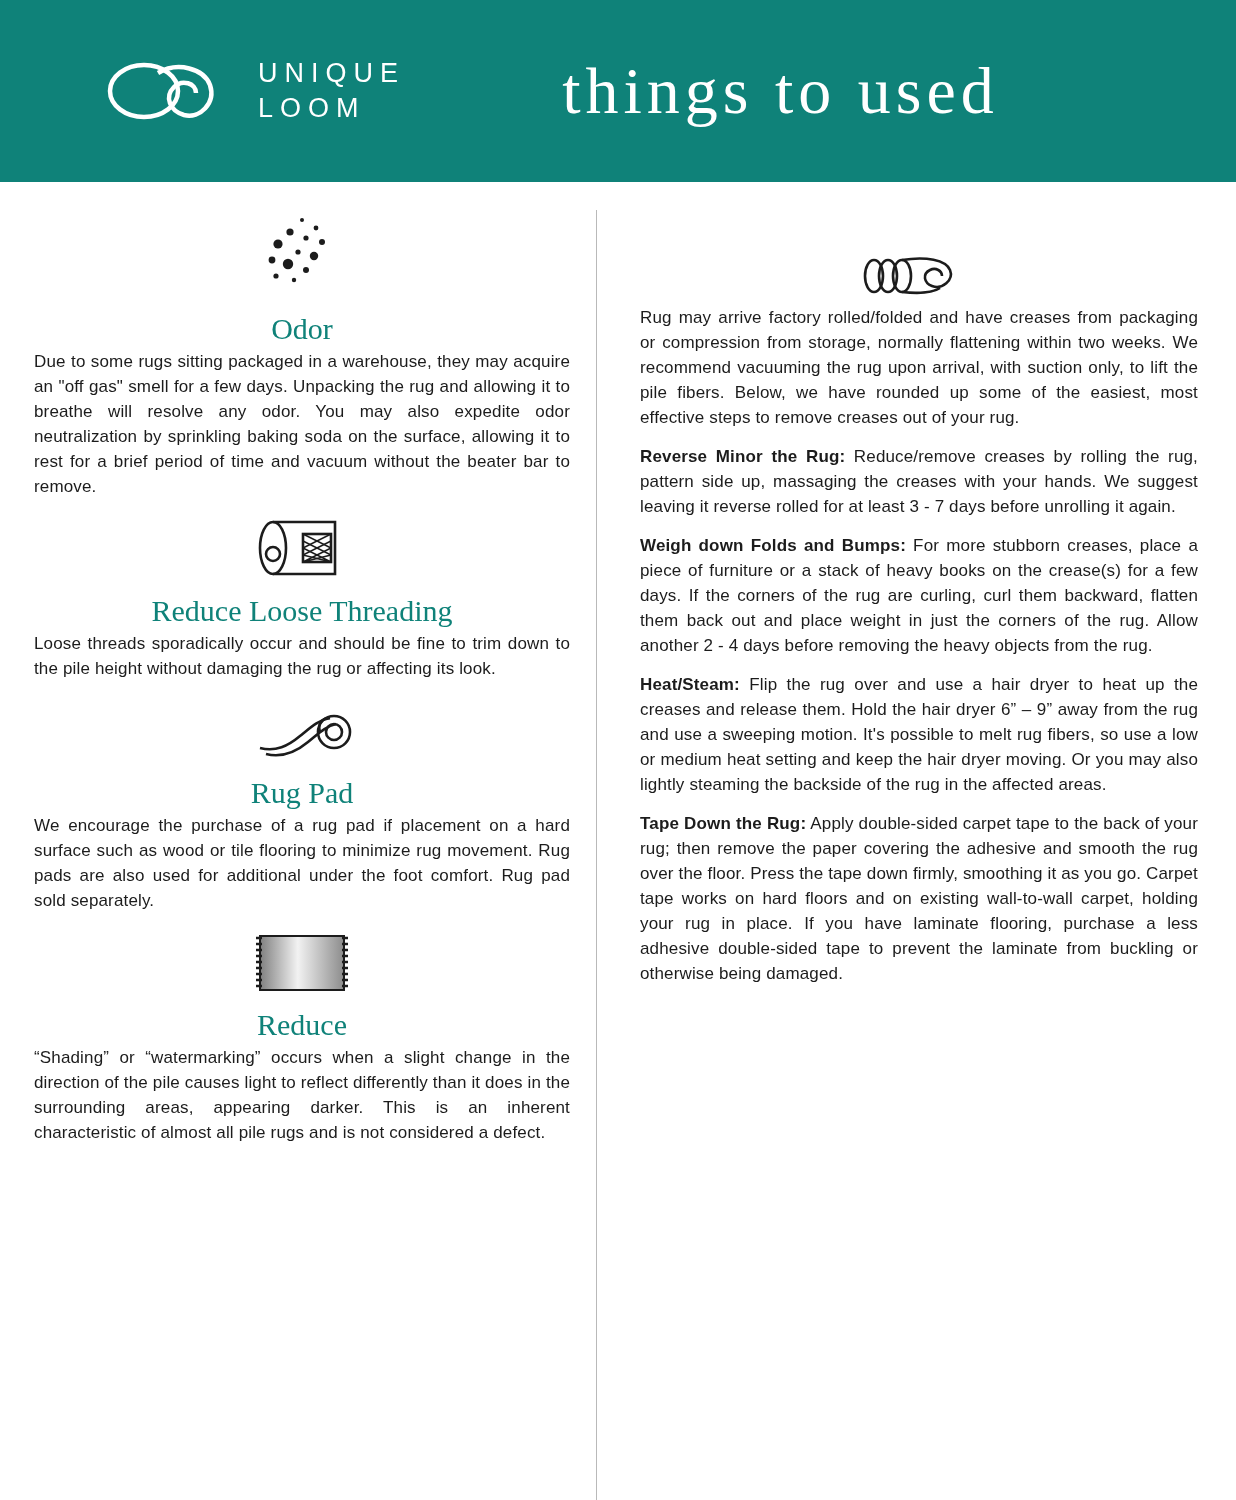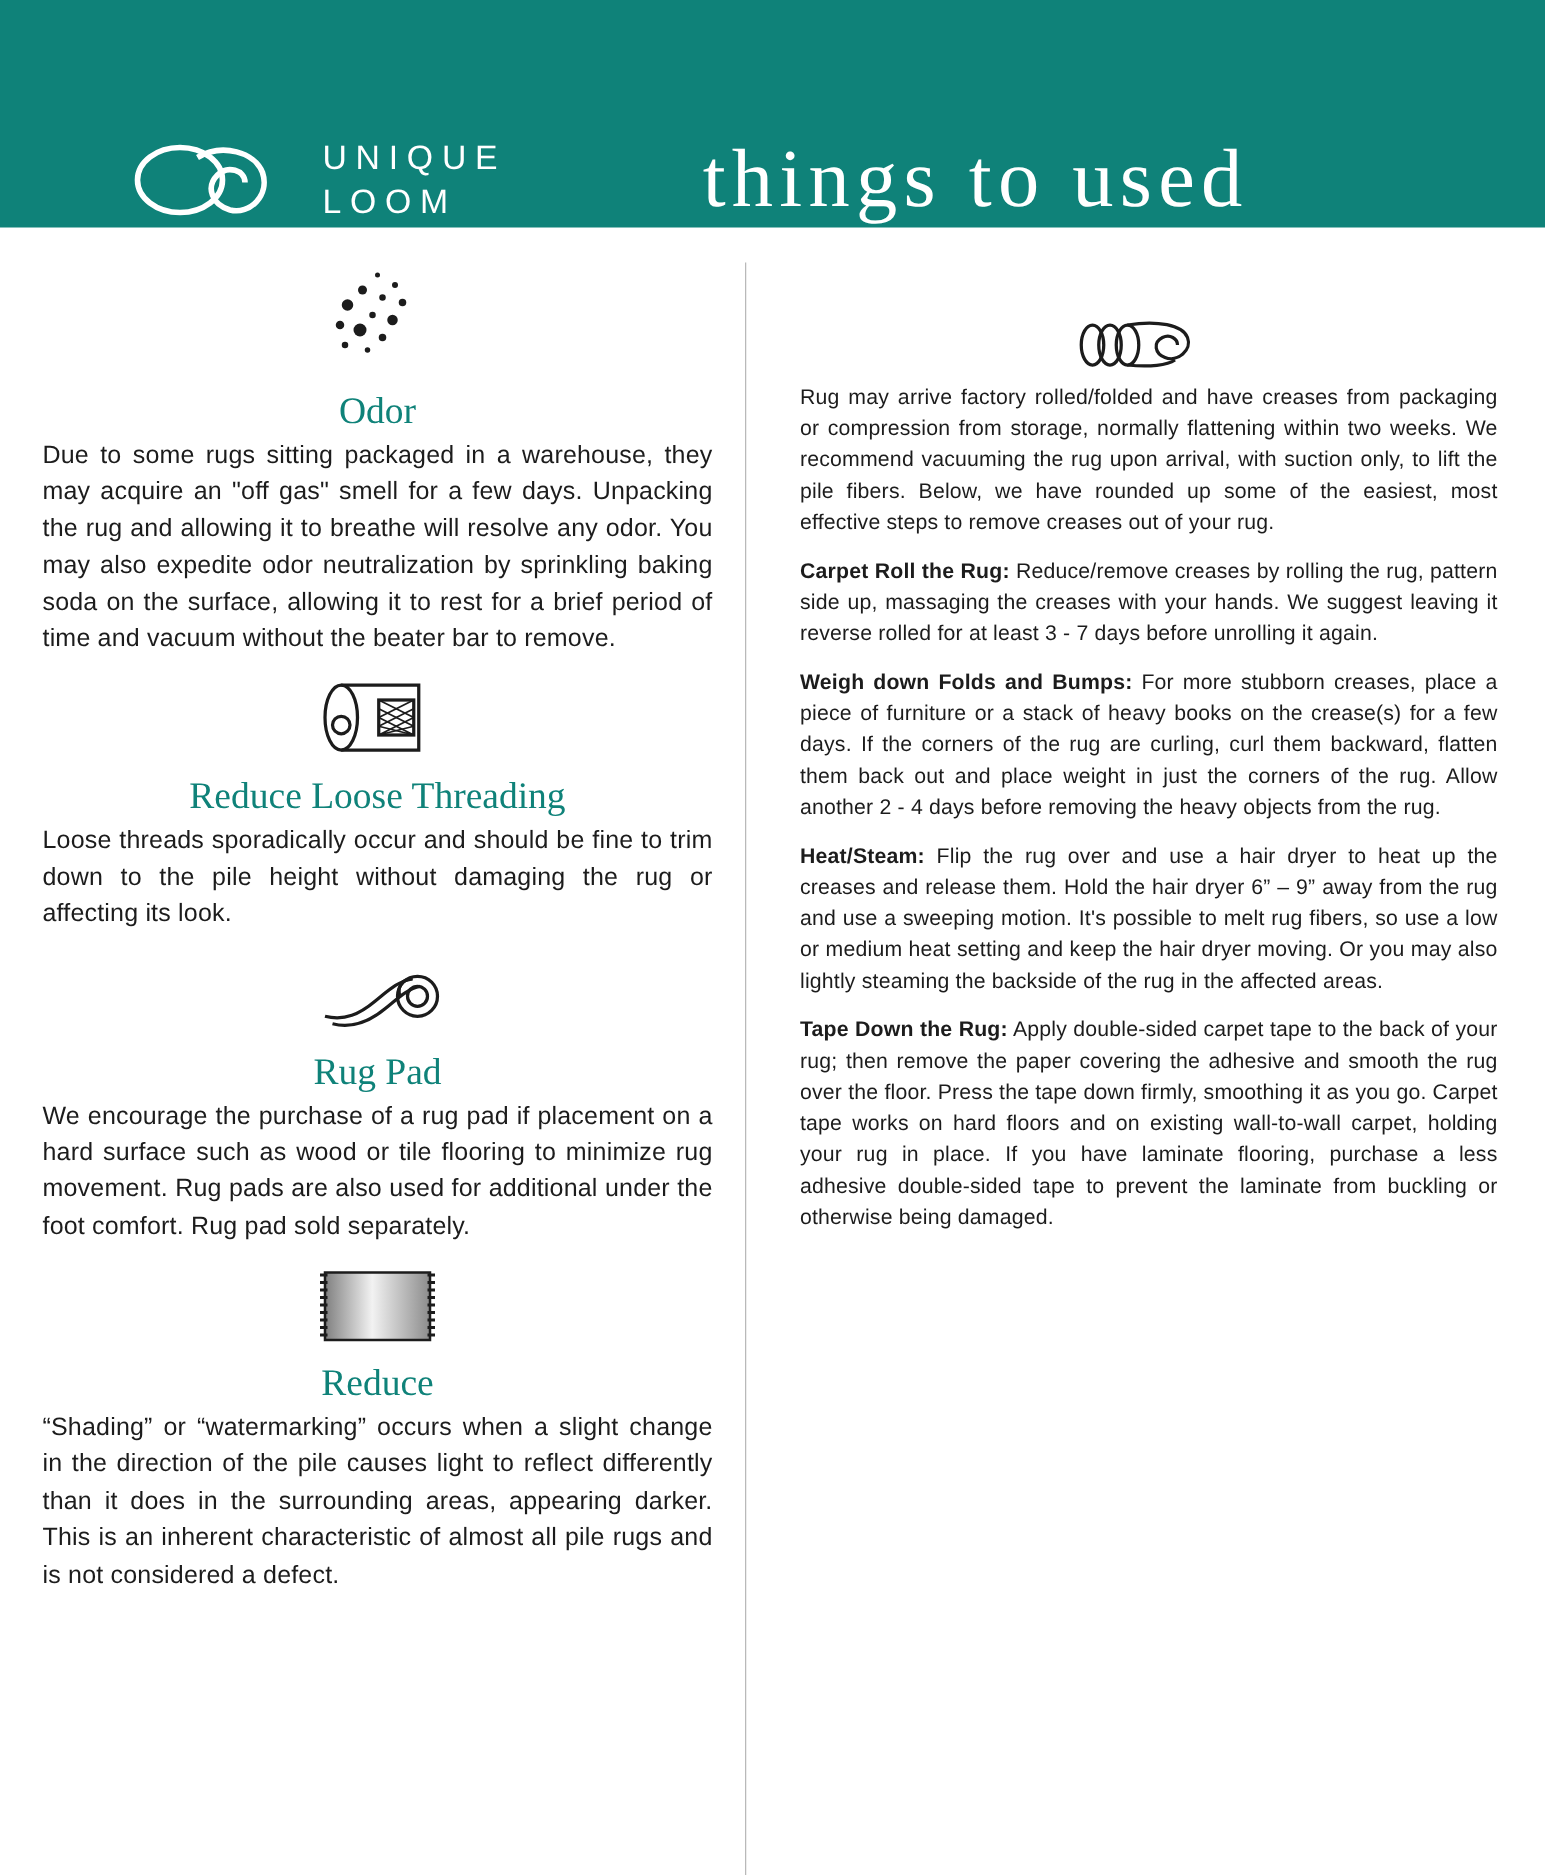--- a/index.html
+++ b/index.html
@@ -19,21 +19,21 @@
     width: 1236px;
     height: 1500px;
     box-sizing: border-box;
   }
 
   
   .header {
     height: 182px;
     background: #0f8279;
     display: flex;
-    align-items: flex-end;
+    align-items: center;
     padding: 0 40px;
     box-sizing: border-box;
   }
   .brand {
     display: flex;
     align-items: center;
     gap: 18px;
     margin-left: 60px;
   }
   .brand-mark {
@@ -98,21 +98,21 @@
     text-align: center;
     color: #0f8279;
     font-family: "Liberation Serif", serif;
     font-size: 30px;
     margin: 6px 0 4px 0;
     font-weight: 400;
   }
 
   p.body {
     margin: 0 0 14px 0;
-    font-size: 20px;
+    font-size: 17px;
     line-height: 1.47;
     text-align: justify;
     color: #1c1c1c;
     letter-spacing: 0.15px;
   }
   .col-right p.body { font-size: 17px; margin-left: 11px; }
   p.body:last-child { margin-bottom: 0; }
   .lead { font-weight: 700; }
 </style>
 </head>
@@ -231,21 +231,21 @@
             <ellipse cx="20" cy="30" rx="9" ry="16"></ellipse>
             <ellipse cx="34" cy="30" rx="9" ry="16"></ellipse>
             <ellipse cx="48" cy="30" rx="9" ry="16"></ellipse>
             <path d="M48 14 C 72 10, 92 14, 96 24 C 100 34, 88 44, 78 40 C 70 37, 68 28, 76 24 C 82 21, 88 25, 88 30"></path>
             <path d="M48 46 C 66 48, 80 46, 86 42"></path>
           </g>
         </svg>
       </div>
       <p class="body">Rug may arrive factory rolled/folded and have creases from packaging or compression from storage, normally flattening within two weeks. We recommend vacuuming the rug upon arrival, with suction only, to lift the pile fibers. Below, we have rounded up some of the easiest, most effective steps to remove creases out of your rug.</p>
 
-      <p class="body"><span class="lead">Carpet Roll the Rug:</span><span> Reduce/remove creases by rolling the rug, pattern side up, massaging the creases with your hands. We suggest leaving it reverse rolled for at least 3 - 7 days before unrolling it again.</span></p>
+      <p class="body"><span class="lead">Reverse Minor the Rug:</span><span> Reduce/remove creases by rolling the rug, pattern side up, massaging the creases with your hands. We suggest leaving it reverse rolled for at least 3 - 7 days before unrolling it again.</span></p>
 
       <p class="body"><span class="lead">Weigh down Folds and Bumps:</span><span> For more stubborn creases, place a piece of furniture or a stack of heavy books on the crease(s) for a few days. If the corners of the rug are curling, curl them backward, flatten them back out and place weight in just the corners of the rug. Allow another 2 - 4 days before removing the heavy objects from the rug.</span></p>
 
       <p class="body"><span class="lead">Heat/Steam:</span><span> Flip the rug over and use a hair dryer to heat up the creases and release them. Hold the hair dryer 6” – 9” away from the rug and use a sweeping motion. It's possible to melt rug fibers, so use a low or medium heat setting and keep the hair dryer moving. Or you may also lightly steaming the backside of the rug in the affected areas.</span></p>
 
       <p class="body"><span class="lead">Tape Down the Rug:</span><span> Apply double-sided carpet tape to the back of your rug; then remove the paper covering the adhesive and smooth the rug over the floor. Press the tape down firmly, smoothing it as you go. Carpet tape works on hard floors and on existing wall-to-wall carpet, holding your rug in place. If you have laminate flooring, purchase a less adhesive double-sided tape to prevent the laminate from buckling or otherwise being damaged.</span></p>
     </div>
 
   </div>
 </div>

